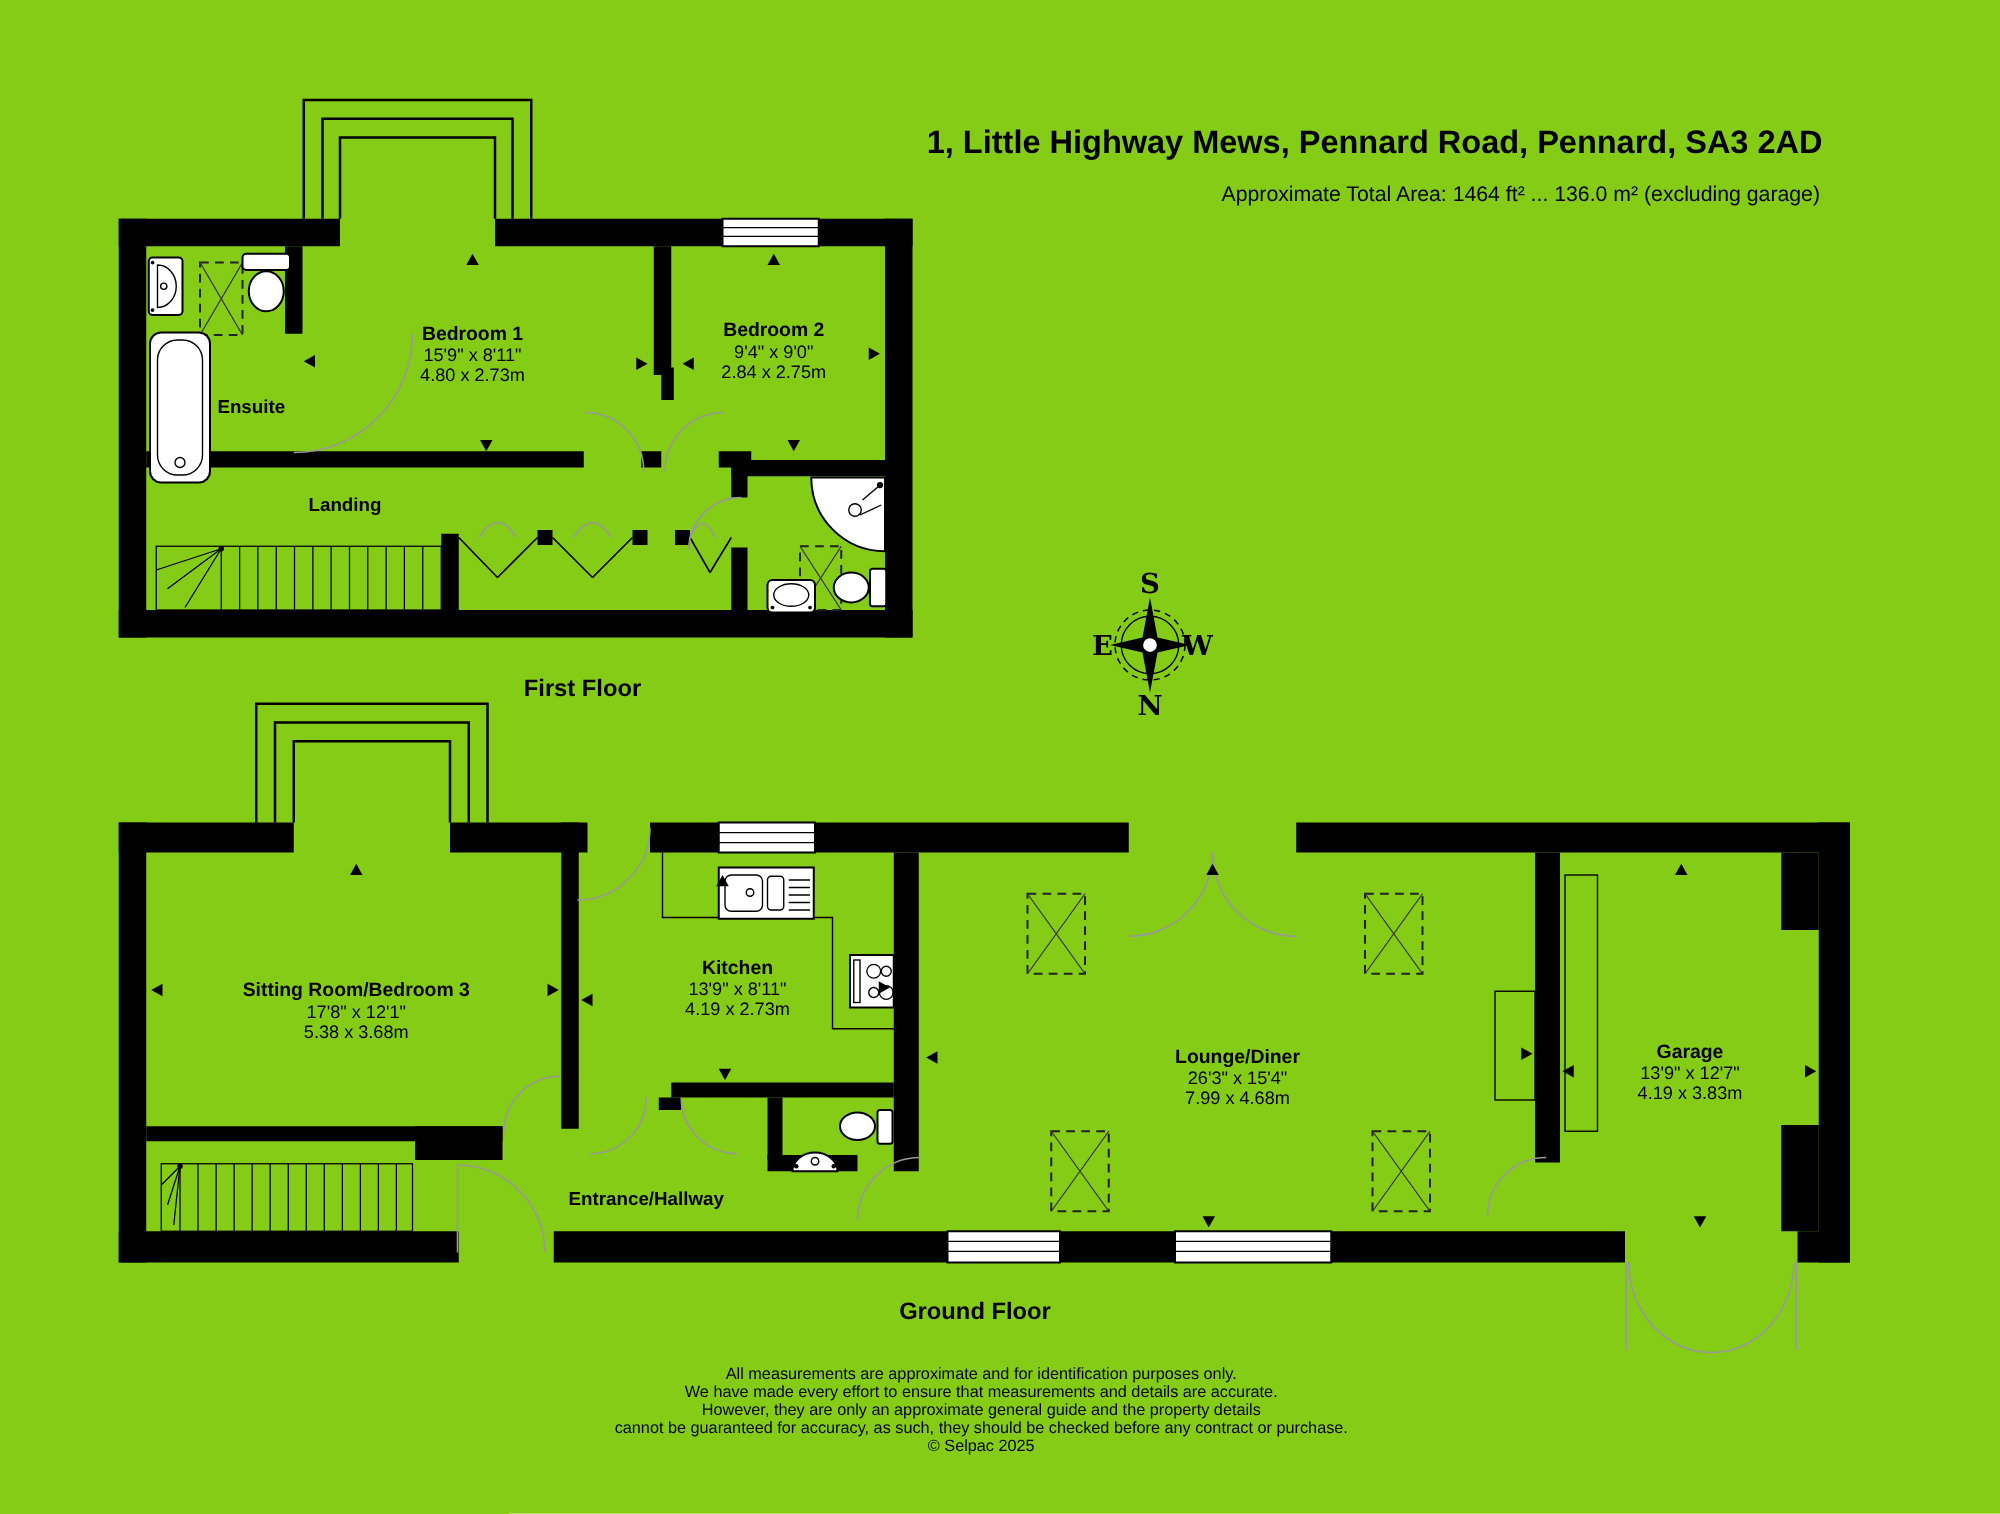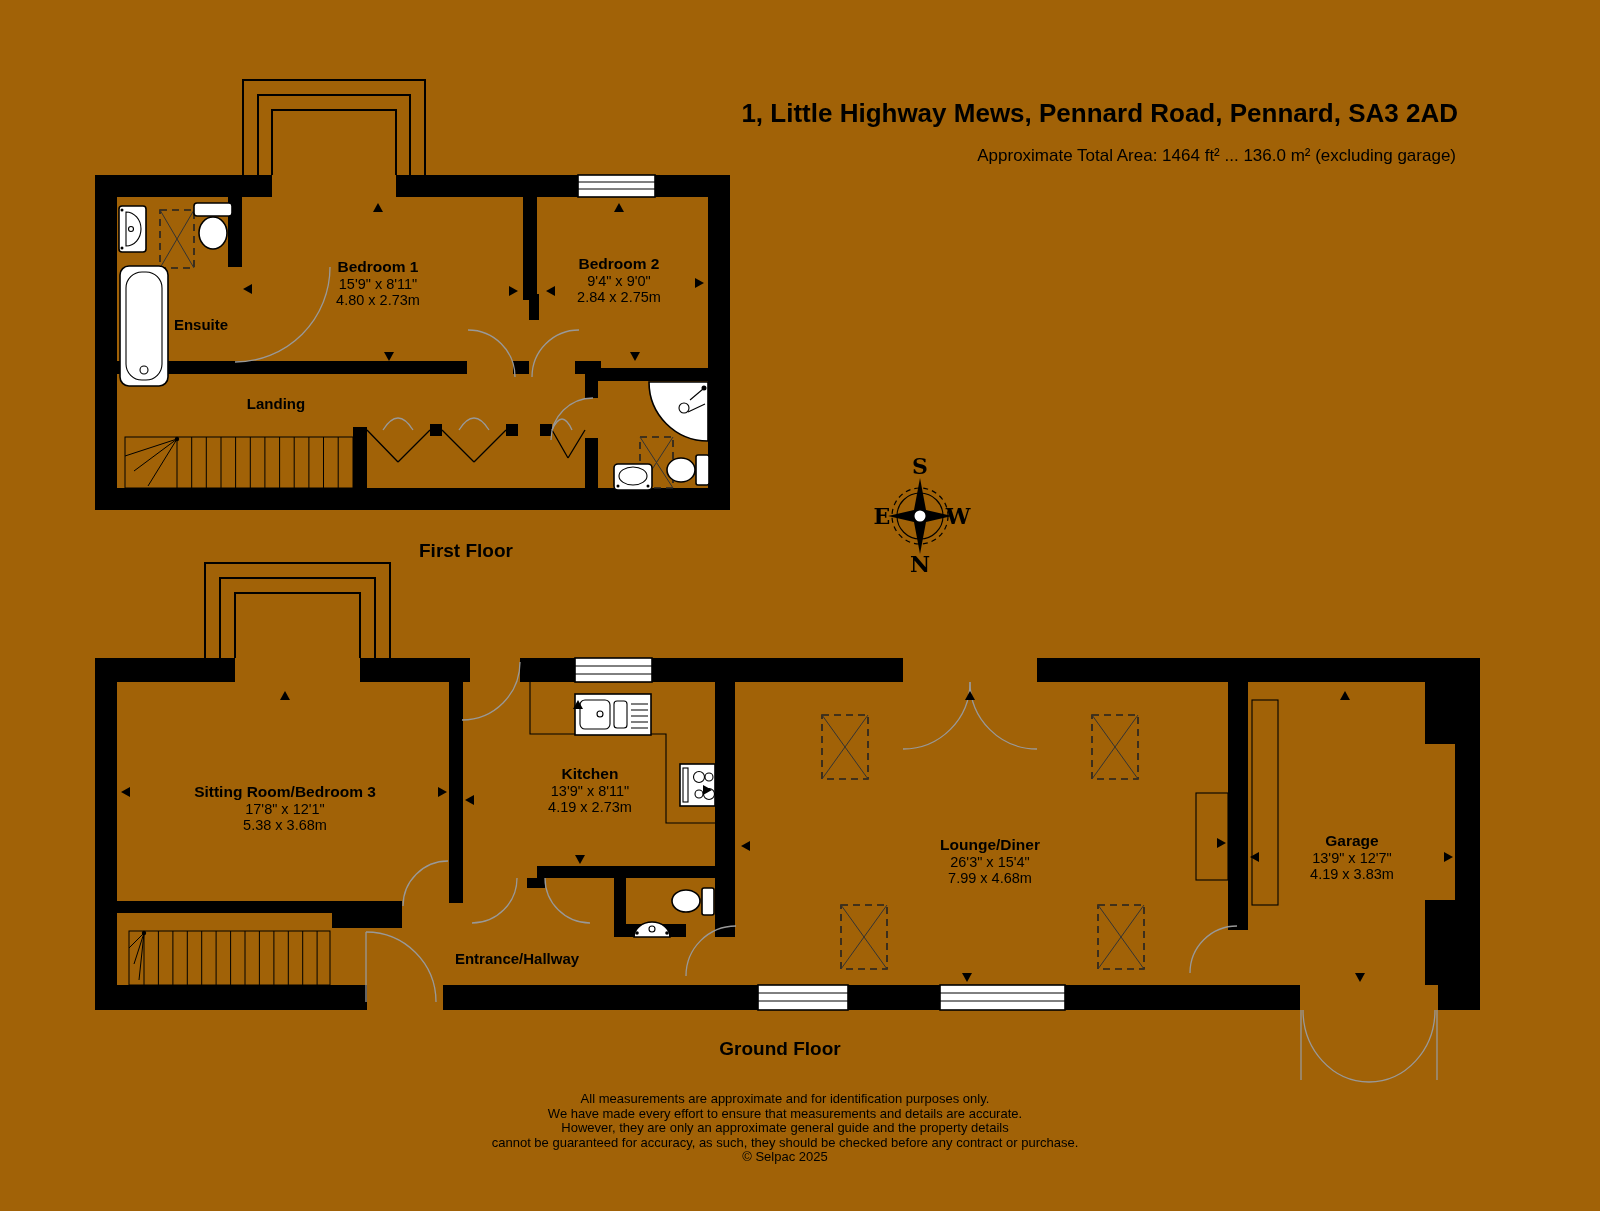--- a/index.html
+++ b/index.html
@@ -1,16 +1,16 @@
 <!DOCTYPE html>
 <html><head>
 <meta charset="utf-8">
 <style>
   html,body{margin:0;padding:0;background:#ffffff;}
-  #stage{position:relative;width:1600px;height:1211px;background:#a16207;overflow:hidden;}
+  #stage{position:relative;width:1600px;height:1211px;background:#84cc16;overflow:hidden;}
   svg{display:block;}
   text{font-family:"Liberation Sans","DejaVu Sans",sans-serif;fill:#000;}
   .title{font-size:26px;font-weight:bold;}
   .subtitle{font-size:17px;}
   .rname{font-size:15.5px;font-weight:bold;text-anchor:middle;}
   .rdim{font-size:14.5px;text-anchor:middle;}
   .floor-label{font-size:19px;font-weight:bold;text-anchor:middle;}
   .small-label{font-size:15px;font-weight:bold;text-anchor:middle;}
   .foot{font-size:13px;text-anchor:middle;}
   .compass-letter{font-family:"DejaVu Serif","Liberation Serif",serif;font-size:22px;font-weight:bold;text-anchor:middle;}

